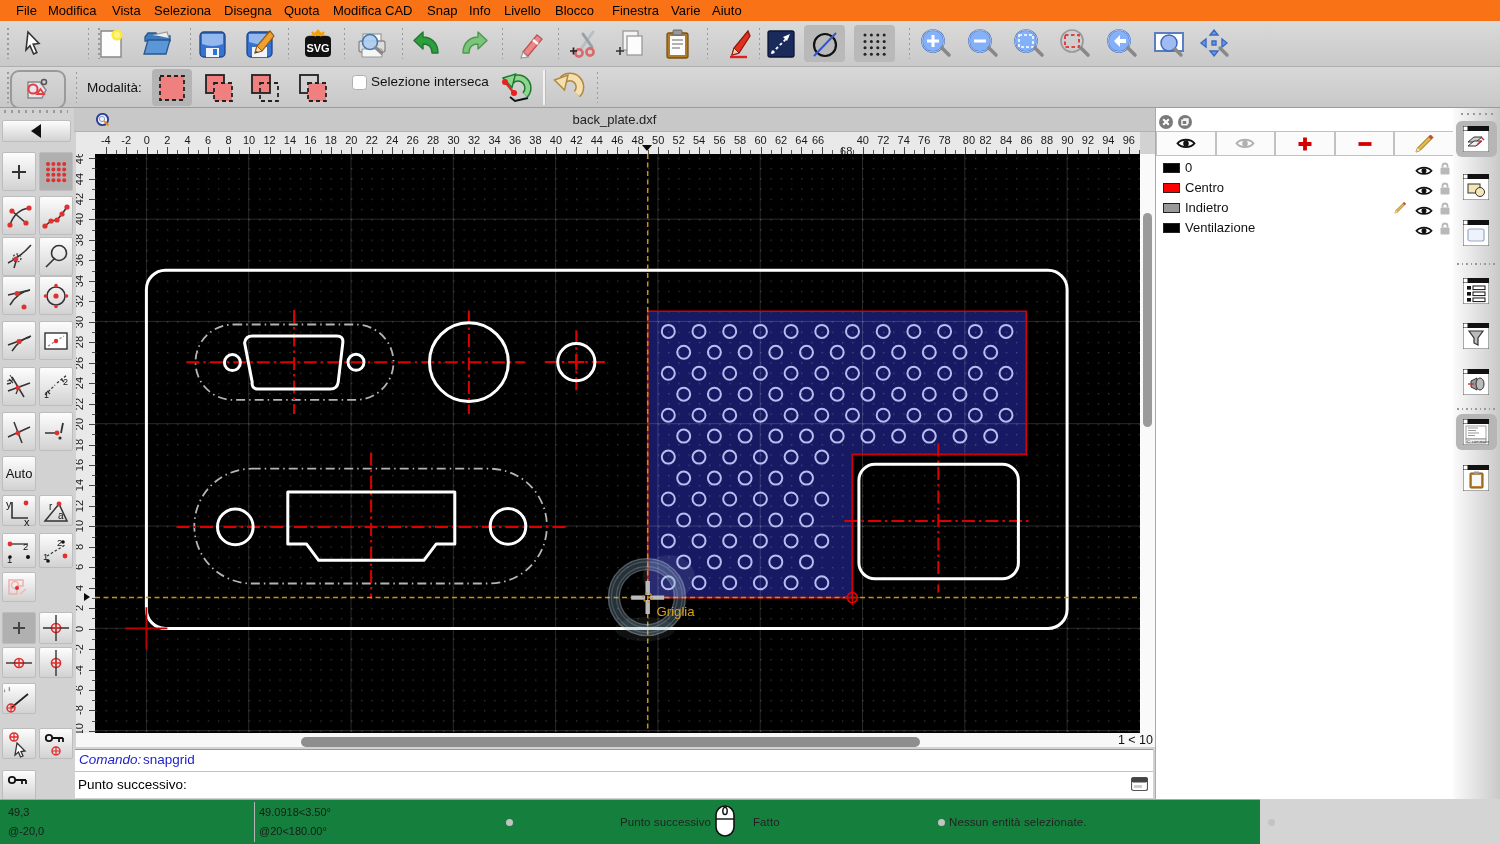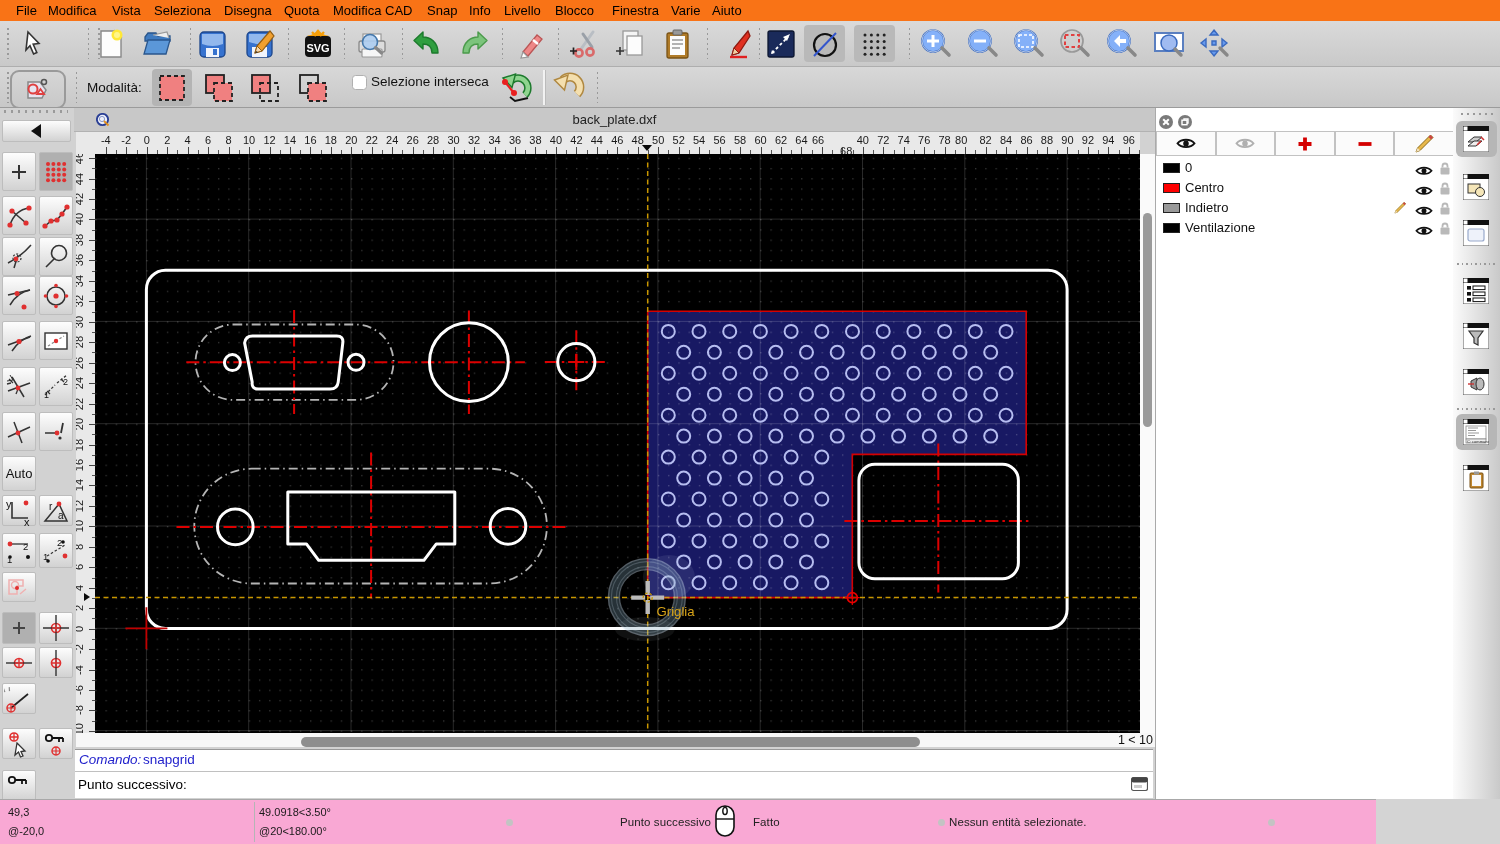--- a/index.html
+++ b/index.html
@@ -637,21 +637,21 @@
     <div style="position:absolute;left:817.5px;top:18px;width:1px;height:4px;background:#555"></div>
     <div style="position:absolute;left:817.7px;top:2px;width:20px;text-align:center;font-size:11px;color:#1a1a1a">74</div>
     <div style="position:absolute;left:827.7px;top:15px;width:1px;height:7px;background:#444"></div>
     <div style="position:absolute;left:838.0px;top:18px;width:1px;height:4px;background:#555"></div>
     <div style="position:absolute;left:838.2px;top:2px;width:20px;text-align:center;font-size:11px;color:#1a1a1a">76</div>
     <div style="position:absolute;left:848.2px;top:15px;width:1px;height:7px;background:#444"></div>
     <div style="position:absolute;left:858.4px;top:18px;width:1px;height:4px;background:#555"></div>
     <div style="position:absolute;left:858.6px;top:2px;width:20px;text-align:center;font-size:11px;color:#1a1a1a">78</div>
     <div style="position:absolute;left:868.6px;top:15px;width:1px;height:7px;background:#444"></div>
     <div style="position:absolute;left:878.9px;top:18px;width:1px;height:4px;background:#555"></div>
-    <div style="position:absolute;left:879.1px;top:2px;width:20px;text-align:left;font-size:11px;color:#1a1a1a">80</div>
+    <div style="position:absolute;left:879.1px;top:2px;width:20px;text-align:right;font-size:11px;color:#1a1a1a">80</div>
     <div style="position:absolute;left:889.1px;top:15px;width:1px;height:7px;background:#444"></div>
     <div style="position:absolute;left:899.3px;top:18px;width:1px;height:4px;background:#555"></div>
     <div style="position:absolute;left:899.6px;top:2px;width:20px;text-align:center;font-size:11px;color:#1a1a1a">82</div>
     <div style="position:absolute;left:909.6px;top:15px;width:1px;height:7px;background:#444"></div>
     <div style="position:absolute;left:919.8px;top:18px;width:1px;height:4px;background:#555"></div>
     <div style="position:absolute;left:920.0px;top:2px;width:20px;text-align:center;font-size:11px;color:#1a1a1a">84</div>
     <div style="position:absolute;left:930.0px;top:15px;width:1px;height:7px;background:#444"></div>
     <div style="position:absolute;left:940.2px;top:18px;width:1px;height:4px;background:#555"></div>
     <div style="position:absolute;left:940.5px;top:2px;width:20px;text-align:center;font-size:11px;color:#1a1a1a">86</div>
     <div style="position:absolute;left:950.5px;top:15px;width:1px;height:7px;background:#444"></div>
@@ -1098,21 +1098,21 @@
       </svg></div>
     <div style="position:absolute;left:10px;top:357px"><svg width="26" height="26" viewBox="0 0 26 26" style="" xmlns="http://www.w3.org/2000/svg">
         <rect x="0" y="0" width="26" height="26" fill="#fff" stroke="#555" stroke-width="1"></rect>
         <rect x="0" y="0" width="26" height="5" fill="#111"></rect>
         <rect x="0.5" y="0.5" width="4" height="4" fill="#fff"></rect>
         <rect x="7" y="8" width="13" height="15" rx="1" fill="#c08830" stroke="#7a5316" stroke-width="1"></rect>
         <rect x="9" y="10" width="9" height="11" fill="#f8f8f8"></rect>
         <rect x="11" y="6.5" width="5" height="3" fill="#999"></rect>
       </svg></div>
   </div>
-<div class="abs" style="left:0;top:799px;width:1376px;height:45px;background:#f9a8d4;border-top:1px solid #a8a8a8;font-size:11px;color:#1a1a1a">
+<div class="abs" style="left:0;top:799px;width:1260px;height:45px;background:#15803d;border-top:1px solid #a8a8a8;font-size:11px;color:#1a1a1a">
     <div class="abs" style="left:8px;top:6px">49,3</div>
     <div class="abs" style="left:8px;top:25px">@-20,0</div>
     <div class="abs" style="left:254px;top:2px;width:1px;height:40px;background:#b5b5b5"></div>
     <div class="abs" style="left:259px;top:6px">49.0918&lt;3.50°</div>
     <div class="abs" style="left:259px;top:25px">@20&lt;180.00°</div>
     <div class="abs" style="left:506px;top:19px;width:7px;height:7px;border-radius:50%;background:#c3c3c3"></div>
     <div class="abs" style="left:620px;top:16px;font-weight:500;color:#222;font-size:11.5px;letter-spacing:0.1px">Punto successivo</div>
     <div class="abs" style="left:715px;top:5px"><svg width="20" height="32" viewBox="0 0 20 32" style="" xmlns="http://www.w3.org/2000/svg">
         <rect x="1" y="1" width="18" height="30" rx="9" fill="#fff" stroke="#111" stroke-width="1.6"></rect>
         <path d="M1,14 h18" stroke="#111" stroke-width="1.4"></path>

